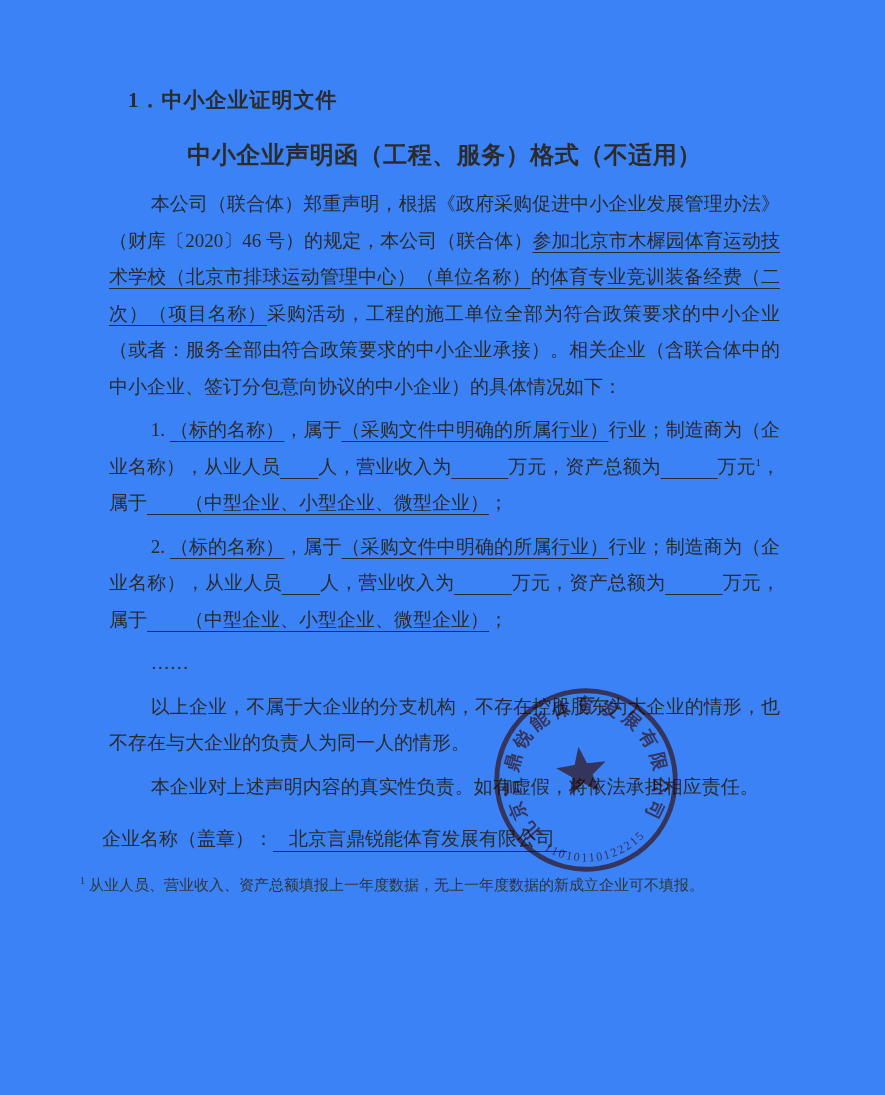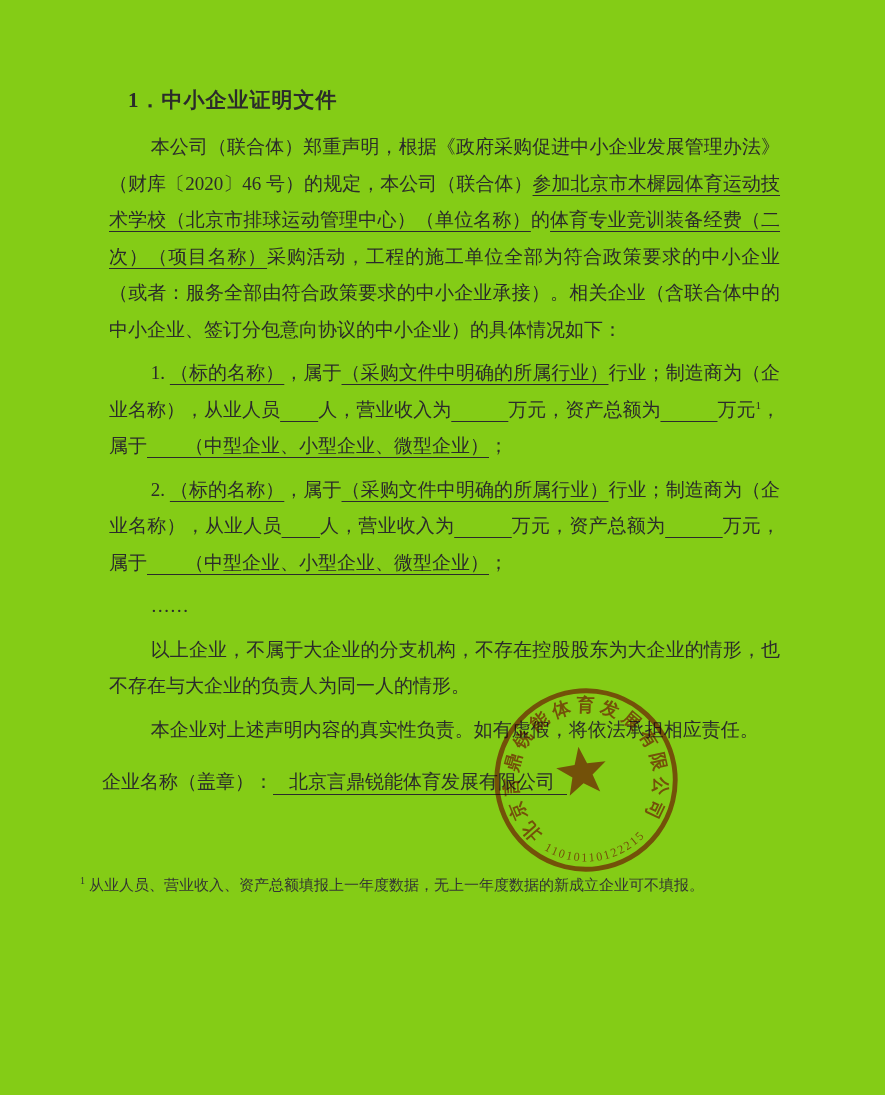--- a/index.html
+++ b/index.html
@@ -1,19 +1,19 @@
 <!DOCTYPE html>
 <html><head>
 <meta charset="utf-8">
 <style>
   html, body { margin:0; padding:0; background:#ffffff; }
   .page {
     position:relative;
     width:885px; height:1095px;
-    background:#84cc16;
+    background:#3b82f6;
     overflow:hidden;
     font-family:"Liberation Serif","DejaVu Serif",serif;
     color:#2b2b2b;
     text-decoration:underline;
   }
   .content {
     position:absolute;
     left:102px; top:86px;
     width:685px;
   }
@@ -78,20 +78,21 @@
   .seal .seal-number-text { font-size:12.5px; letter-spacing:2px; font-weight:400; }
 </style>
 </head>
 <body>
 
 <div class="page">
   <div class="content">
 
     <h2 class="section-heading">1．中小企业证明文件</h2>
 
+    <h1 class="doc-title">中小企业声明函（工程、服务）格式（不适用）</h1>
 
     <div class="body-text">
       <p><span>本公司（联合体）郑重声明，根据《政府采购促进中小企业发展管理办法》（财库〔2020〕46 号）的规定，本公司（联合体）</span><span class="u">参加北京市木樨园体育运动技术学校（北京市排球运动管理中心）（单位名称）</span><span>的</span><span class="u">体育专业竞训装备经费（二次）（项目名称）</span><span>采购活动，工程的施工单位全部为符合政策要求的中小企业（或者：服务全部由符合政策要求的中小企业承接）。相关企业（含联合体中的中小企业、签订分包意向协议的中小企业）的具体情况如下：</span></p>
       <p><span>1. </span><span class="u">（标的名称）</span><span>，属于</span><span class="u">（采购文件中明确的所属行业）</span><span>行业；制造商为（企业名称），从业人员</span><span class="u">　　</span><span>人，营业收入为</span><span class="u">　　　</span><span>万元，资产总额为</span><span class="u">　　　</span><span>万元</span><sup>1</sup><span>，属于</span><span class="u">　　</span><span class="u">（中型企业、小型企业、微型企业）</span><span>；</span></p>
       <p><span>2. </span><span class="u">（标的名称）</span><span>，属于</span><span class="u">（采购文件中明确的所属行业）</span><span>行业；制造商为（企业名称），从业人员</span><span class="u">　　</span><span>人，营业收入为</span><span class="u">　　　</span><span>万元，资产总额为</span><span class="u">　　　</span><span>万元，属于</span><span class="u">　　</span><span class="u">（中型企业、小型企业、微型企业）</span><span>；</span></p>
       <p><span>……</span></p>
       <p><span>以上企业，不属于大企业的分支机构，不存在控股股东为大企业的情形，也不存在与大企业的负责人为同一人的情形。</span></p>
       <p><span>本企业对上述声明内容的真实性负责。如有虚假，将依法承担相应责任。</span></p>
     </div>
 

